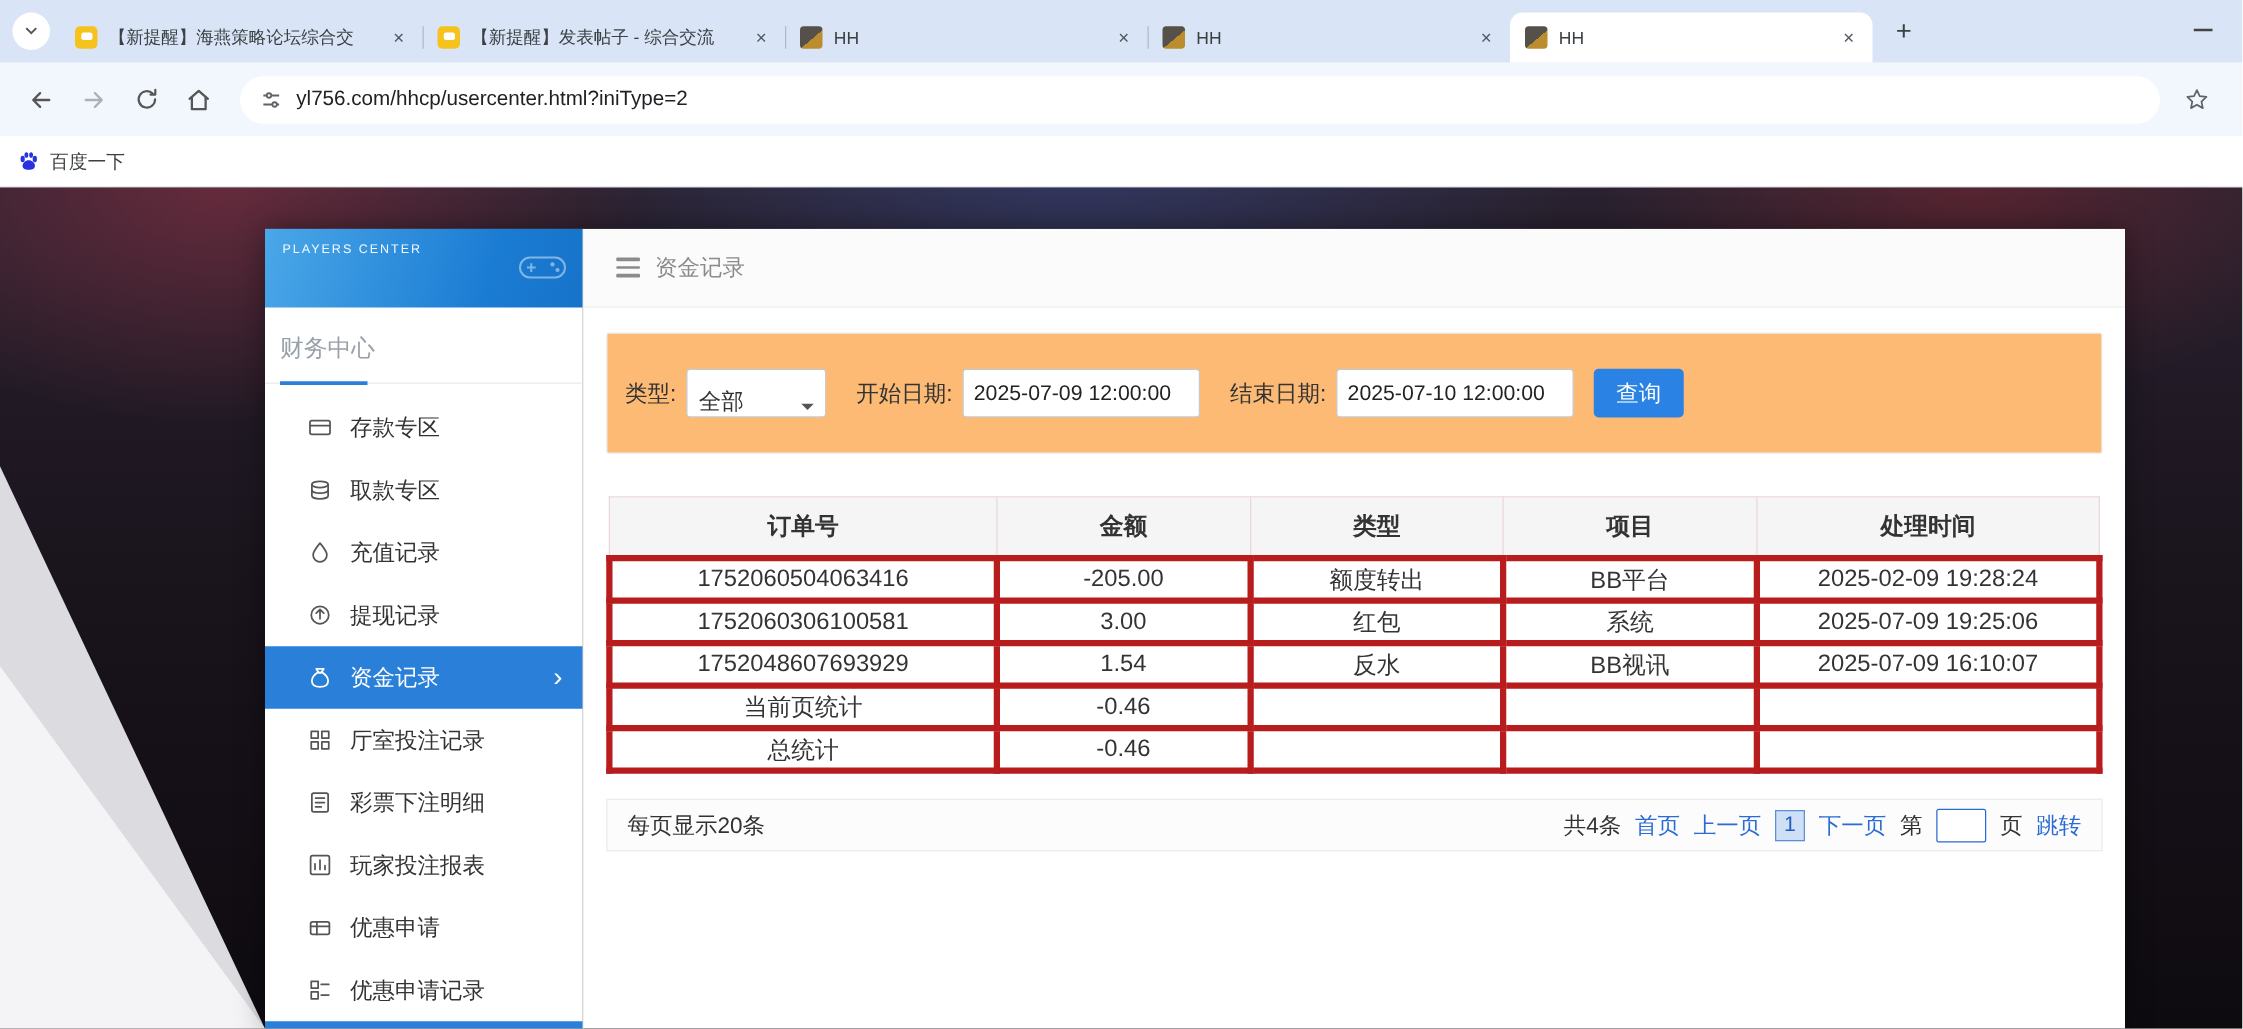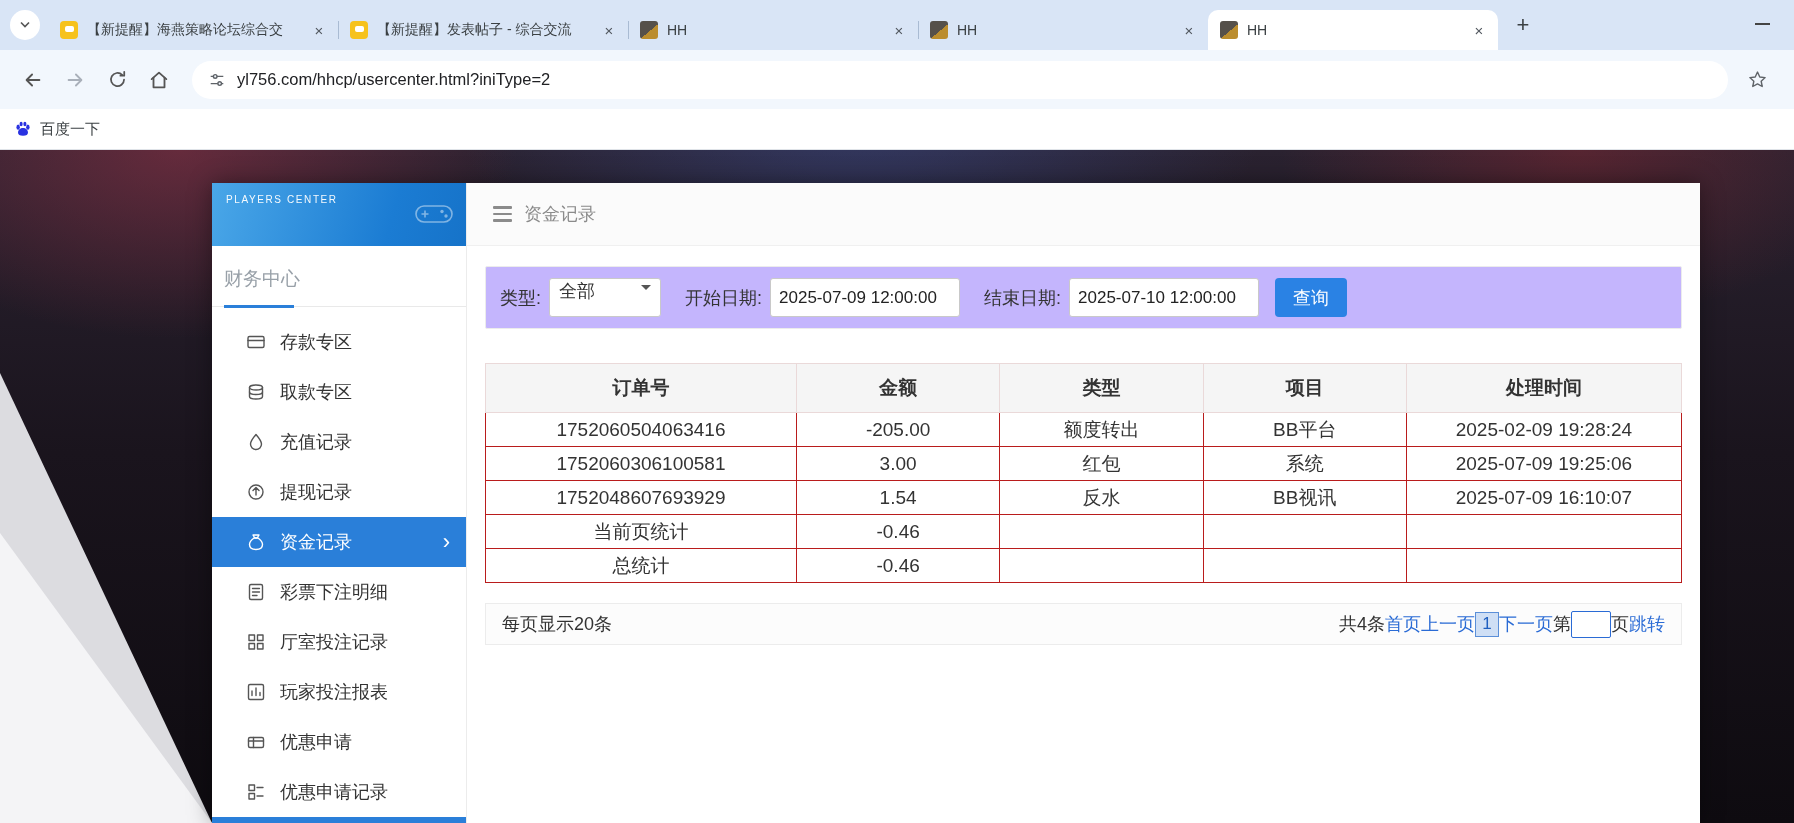--- a/index.html
+++ b/index.html
@@ -61,35 +61,35 @@
   .sb-chev{position:absolute;right:16px;font-size:22px;line-height:1;color:#fff}
   .sb-item.partial{background:#2a7fd9}
 
   
   .content{flex:1;background:#fff;border-left:1px solid #ececec;display:flex;flex-direction:column;overflow:hidden}
   .content-header{height:63px;flex:none;background:#fbfbfb;border-bottom:1px solid #f0f0f0;display:flex;align-items:center;padding-left:26px;color:#8b8b8b;font-size:18px}
   .hamburger{width:19px;display:flex;flex-direction:column;gap:4px;margin-right:12px}
   .hamburger i{display:block;height:2.5px;background:#8b8b8b;border-radius:1px}
   .content-body{padding:20px 18px 0 18px;flex:1}
 
-  .filterbar{border:1px solid #ececec;border-radius:2px;padding:11px 14px;display:flex;align-items:center;font-size:18px;color:#333;background:#c4b5fd}
+  .filterbar{border:1px solid #ececec;border-radius:2px;padding:28px 14px;display:flex;align-items:center;font-size:18px;color:#333;background:#fdba74}
   .f-label{margin-right:8px}
   .f-label.ml{margin-left:24px}
-  .f-select{width:112px;height:39px;border:1px solid #c9c9c9;border-radius:3px;background:#fff;display:flex;align-items:flex-start;justify-content:space-between;padding:0 9px;cursor:pointer}
+  .f-select{width:112px;height:39px;border:1px solid #c9c9c9;border-radius:3px;background:#fff;display:flex;align-items:flex-end;justify-content:space-between;padding:0 9px;cursor:pointer}
   .caret{width:0;height:0;border:5px solid transparent;border-top-color:#555;margin-top:6px}
   .f-input{width:190px;height:39px;border:1px solid #c9c9c9;border-radius:3px;font-size:17px;padding:0 8px;color:#222;font-family:"Liberation Sans","DejaVu Sans",sans-serif}
   .search-btn{height:39px;padding:0 18px;background:#2a82e4;color:#fff;border:none;border-radius:4px;font-size:18px;margin-left:16px;cursor:pointer;font-family:inherit}
 
   .table-wrap{margin-top:34px}
   table.records{width:100%;border-collapse:collapse;font-size:19px;color:#333;text-align:center;table-layout:fixed}
   table.records th{background:#f5f5f5;font-weight:bold;height:49px;border:1px solid #ead9d9;color:#333}
-  table.records td{height:34px;border:1px solid #b91c1c}
+  table.records td{height:34px;border:5px solid #b91c1c}
 
   .pagebar{margin-top:20px;border:1px solid #ececec;background:#fcfcfc;height:42px;display:flex;align-items:center;justify-content:space-between;padding:16px 16px;font-size:18px;color:#333}
-  .pg-right{display:flex;align-items:center;}
+  .pg-right{display:flex;align-items:center;gap:11px}
   .pg-link{color:#2a6bd5;cursor:pointer;text-decoration:none}
   .pg-current{min-width:24px;height:25px;padding:0 4px;background:#cfdff5;border:1px solid #5b8fd8;color:#1f5fc0;display:flex;align-items:center;justify-content:center;font-size:17px}
   .pg-input{width:40px;height:27px;border:1px solid #2a6bd5;border-radius:2px}
 </style>
 </head>
 <body>
 
 <div class="tabstrip">
   <div class="tab-search">
     <svg width="12" height="8" viewBox="0 0 12 8">
@@ -244,38 +244,38 @@
                 <path d="M7 3h6l-1.8 3H8.8z"></path>
                 <path d="M8 6c-2.8 2-4.5 4.2-4.5 6.6 0 3 2.5 4.9 6.5 4.9s6.5-1.9 6.5-4.9C16.5 10.2 14.8 8 12 6z"></path>
               </svg>
             </span>
     <span class="sb-label">资金记录</span>
     <span class="sb-chev">›</span>
           </div>
           <div class="sb-item">
     <span class="ic">
               <svg viewBox="0 0 20 20">
+                <rect x="3" y="3" width="5.5" height="5.5"></rect>
+                <rect x="11.5" y="3" width="5.5" height="5.5"></rect>
+                <rect x="3" y="11.5" width="5.5" height="5.5"></rect>
+                <rect x="11.5" y="11.5" width="5.5" height="5.5"></rect>
+              </svg>
+            </span>
+    <span class="sb-label">厅室投注记录</span>
+    </div>
+          <div class="sb-item">
+    <span class="ic">
+              <svg viewBox="0 0 20 20">
                 <rect x="3.5" y="2.5" width="13" height="15" rx="1.5"></rect>
                 <line x1="6.5" y1="6.5" x2="13.5" y2="6.5"></line>
                 <line x1="6.5" y1="10" x2="13.5" y2="10"></line>
                 <line x1="6.5" y1="13.5" x2="11" y2="13.5"></line>
               </svg>
             </span>
     <span class="sb-label">彩票下注明细</span>
-    </div>
-          <div class="sb-item">
-    <span class="ic">
-              <svg viewBox="0 0 20 20">
-                <rect x="3" y="3" width="5.5" height="5.5"></rect>
-                <rect x="11.5" y="3" width="5.5" height="5.5"></rect>
-                <rect x="3" y="11.5" width="5.5" height="5.5"></rect>
-                <rect x="11.5" y="11.5" width="5.5" height="5.5"></rect>
-              </svg>
-            </span>
-    <span class="sb-label">厅室投注记录</span>
     </div>
           <div class="sb-item">
     <span class="ic">
               <svg viewBox="0 0 20 20">
                 <rect x="2.5" y="2.5" width="15" height="15" rx="1.5"></rect>
                 <path d="M6 13.5V9M10 13.5V6M14 13.5v-3"></path>
               </svg>
             </span>
     <span class="sb-label">玩家投注报表</span>
     </div>

